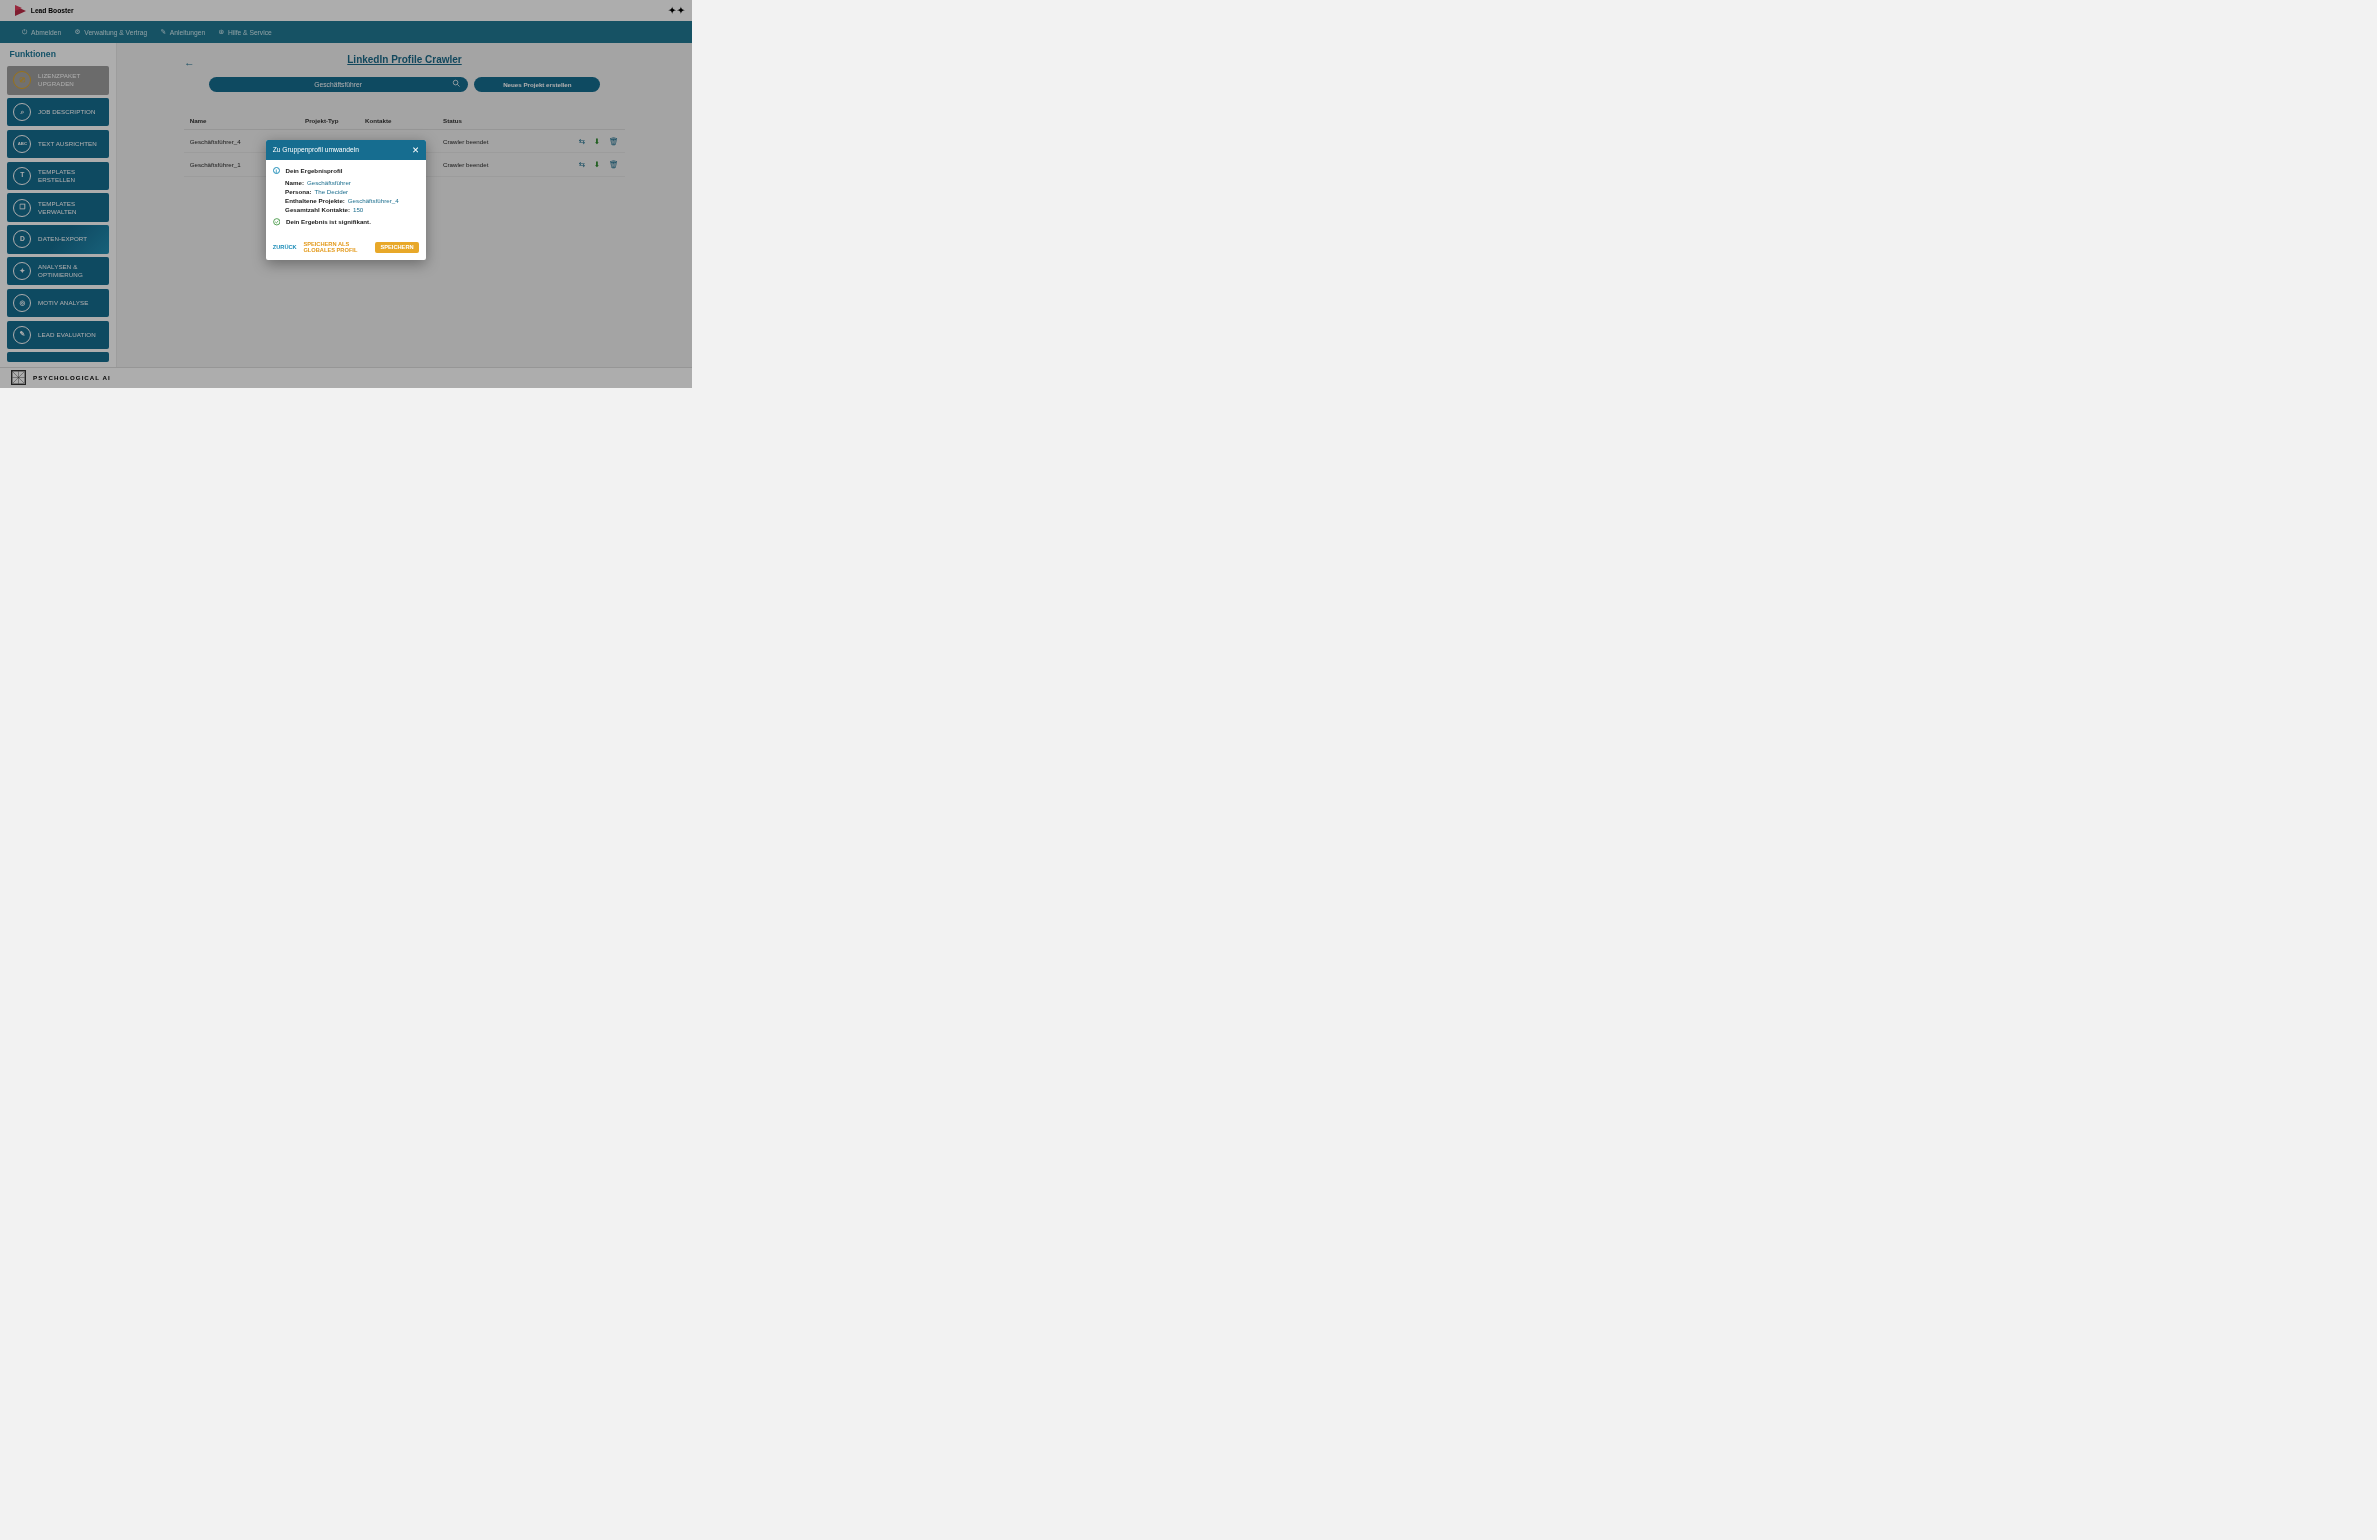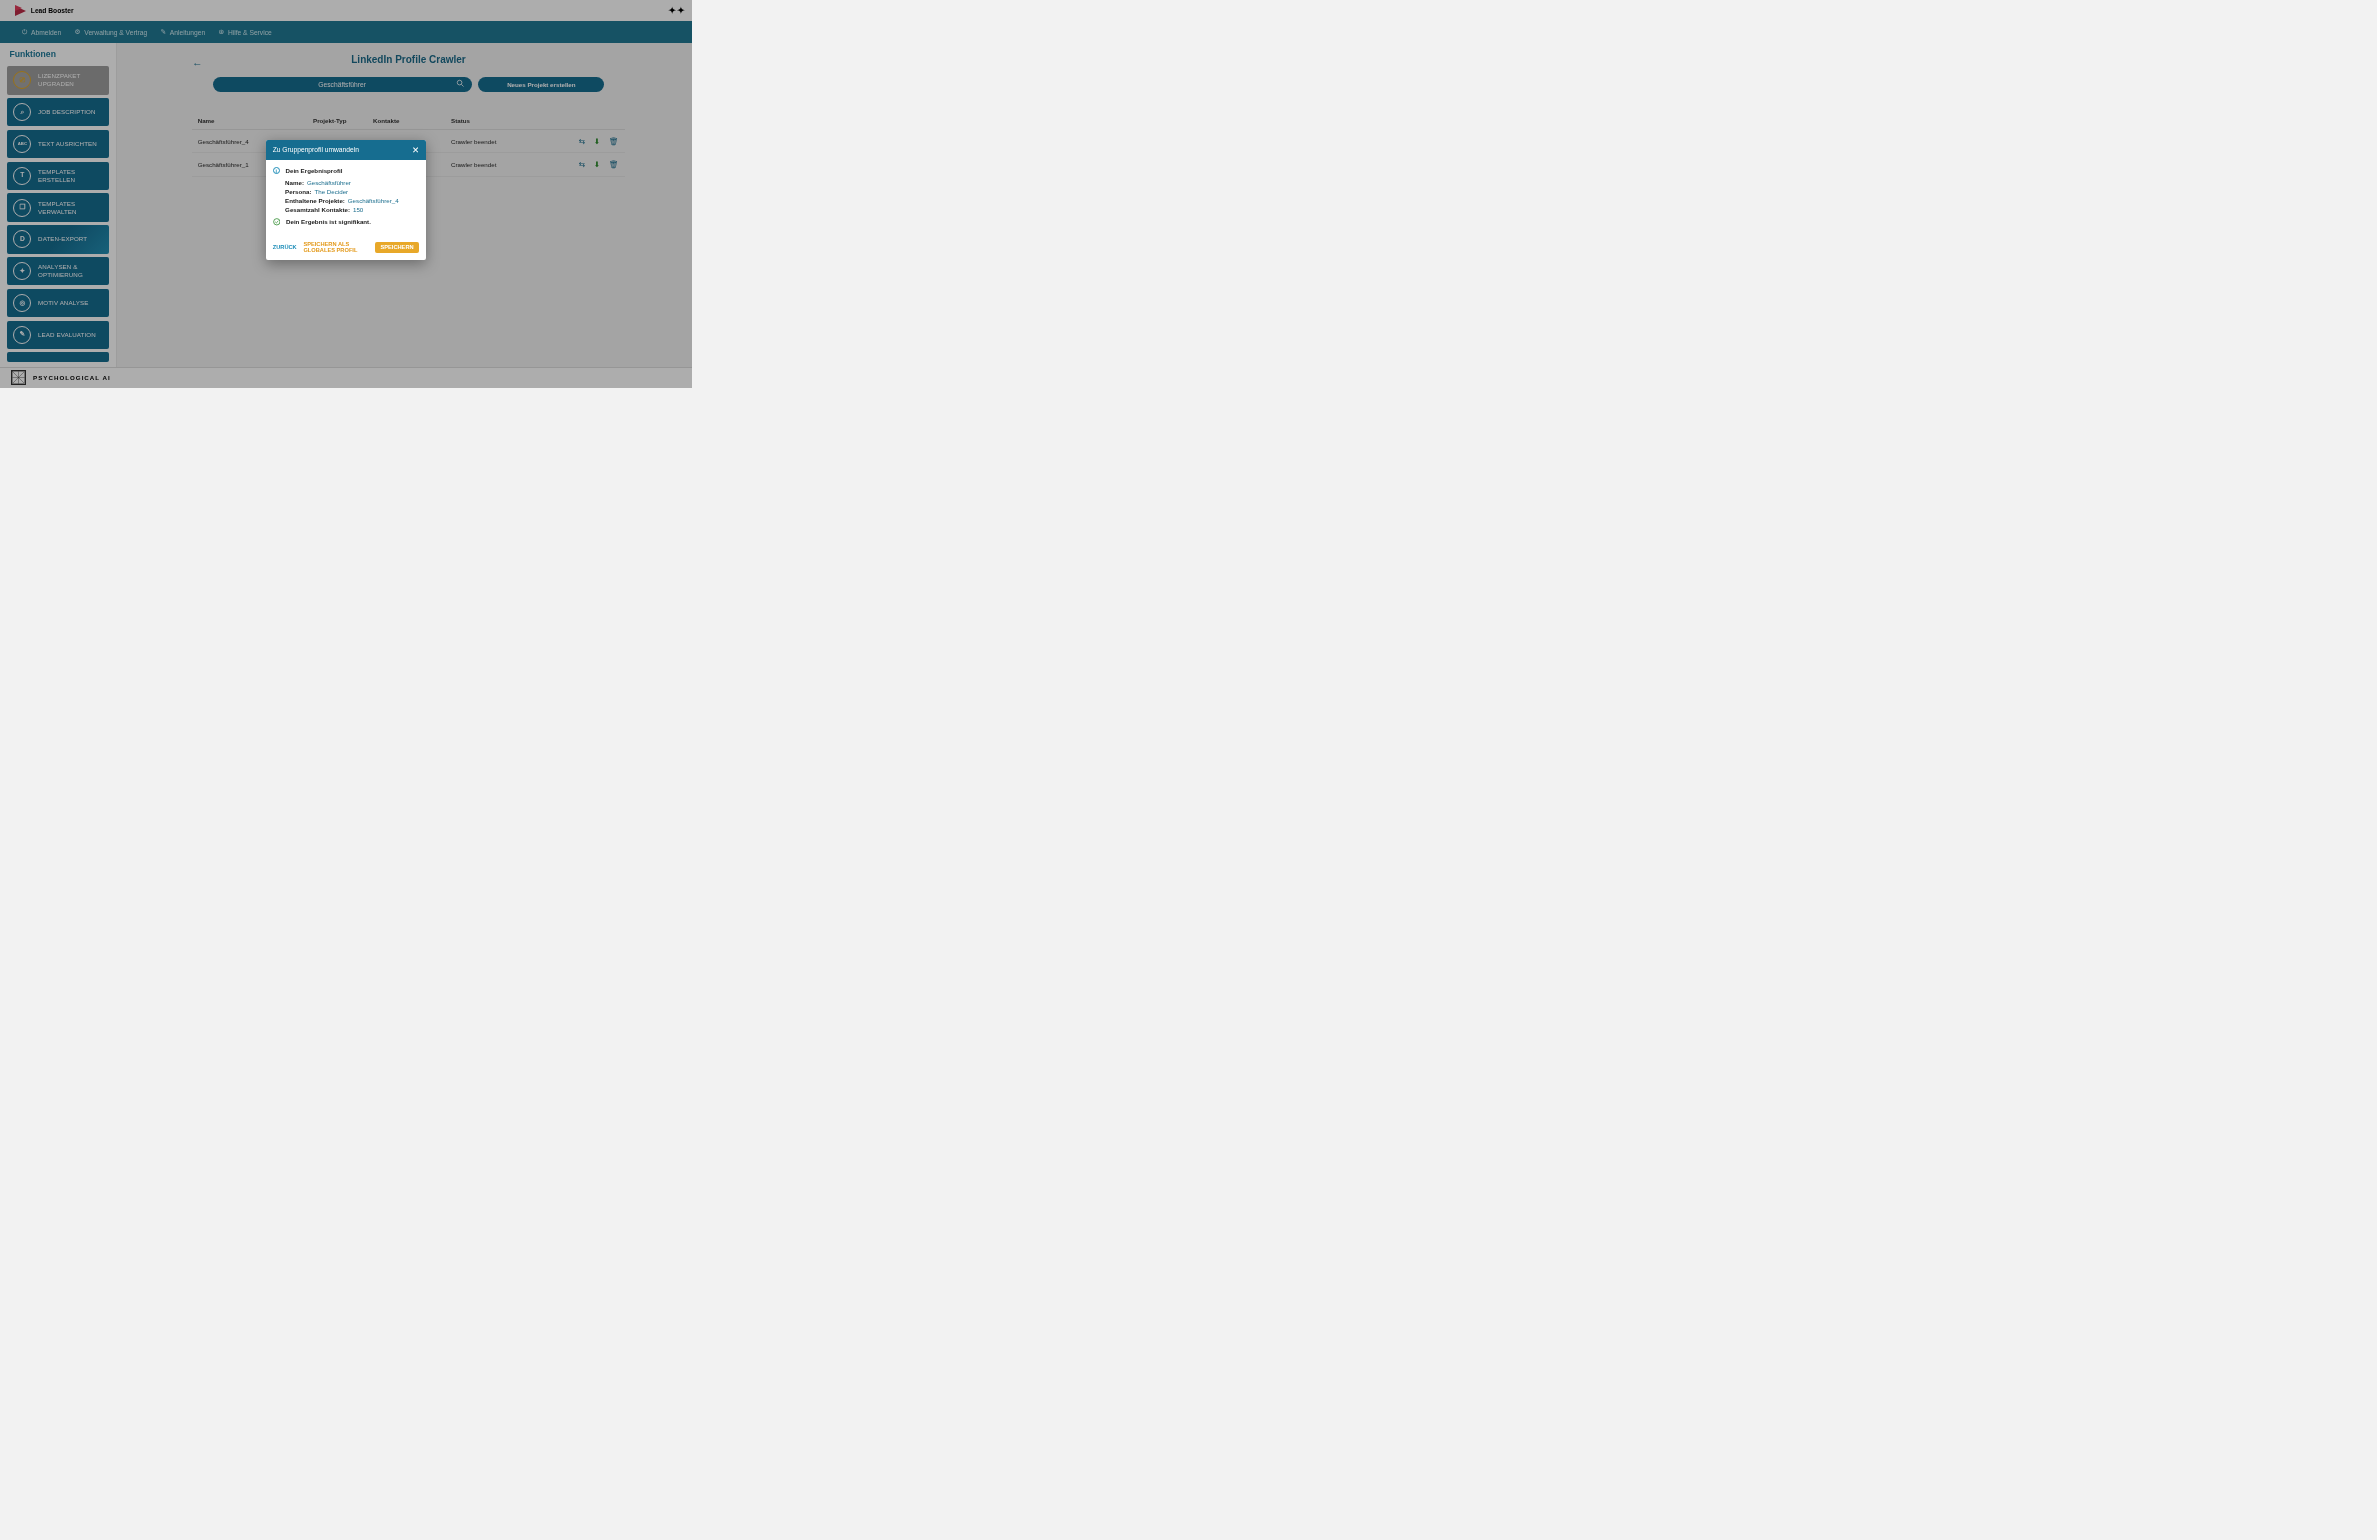--- a/index.html
+++ b/index.html
@@ -52,21 +52,21 @@
   align-items: center;
   gap: 13.3px;
   padding-left: 22px;
   color: #cfe9f0;
   font-size: 6.7px;
 }
 .nav-item { display:flex; align-items:center; gap:3.8px; cursor:pointer; }
 .nav-icon { font-size: 6.7px; }
 
 
-.layout { display:flex; height: calc(388px - 21.4px - 21.4px - 21.4px); gap: 8px; }
+.layout { display:flex; height: calc(388px - 21.4px - 21.4px - 21.4px); }
 
 
 .sidebar {
   width: 117px;
   background: #fff;
   padding: 6.7px 6.7px 0 6.7px;
   overflow-y: auto;
   border-right: 0.5px solid #e8e8e8;
   position: relative;
 }
@@ -109,21 +109,21 @@
 }
 .main-header {
   display:flex; align-items:center; justify-content:center;
   position: relative;
   margin-bottom: 11.4px;
 }
 .back-arrow {
   position:absolute; left: 0; top: 1.9px;
   color: #1c6e8e; font-size: 10.5px; cursor:pointer;
 }
-.main-title { color: #1c6b8a; font-size: 10px; font-weight: 600; }
+.main-title { color: #1c6b8a; font-size: 10px; font-weight: 600; text-decoration: underline; }
 .search-row {
   display:flex; gap: 6.7px; justify-content:center; margin-bottom: 19px;
 }
 .search-pill {
   width: 259px; height: 15px;
   background: #166d90;
   border-radius: 7.6px;
   display:flex; align-items:center; justify-content:center;
   color: #fff; font-size: 6.7px;
   position: relative;

